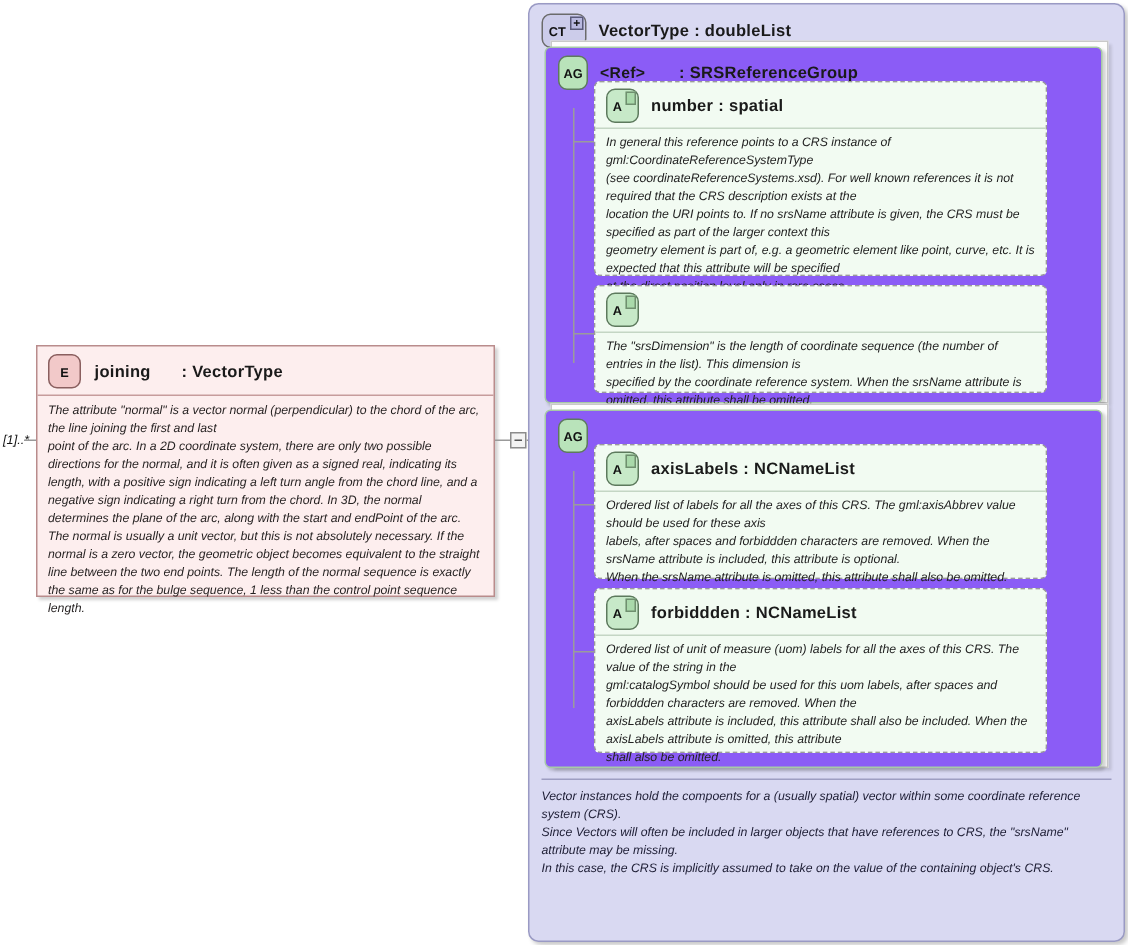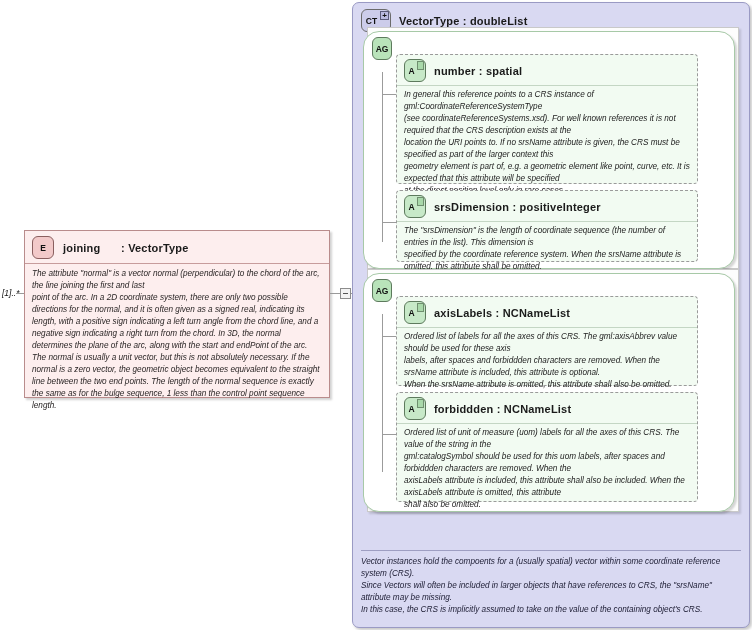--- a/index.html
+++ b/index.html
@@ -165,23 +165,23 @@
   #vectortype > .hdr {
     display: flex;
     align-items: center;
     gap: 8px;
     padding: 6px 0 5px 8px;
   }
 
   
   .group-box {
     position: absolute;
-    background: #ffffff;
+    background: #8b5cf6;
     border: 1px solid #a7c9a7;
-    border-radius: 16px;
+    border-radius: 4px;
     box-sizing: border-box;
     box-shadow: 2px 2px 2px rgba(0,0,0,0.16);
   }
   .group-box > .hdr {
     display: flex;
     align-items: center;
     gap: 8px;
     padding: 5px 0 4px 8px;
   }
   .group-box > .hdr .ref {
@@ -212,21 +212,21 @@
     background: #fdfdfd;
     border: 1px solid #c9c9c9;
     box-sizing: border-box;
     box-shadow: 2px 2px 2px rgba(0,0,0,0.13);
   }
 
   
   #vt-doc {
     position: absolute;
     left: 8px;
-    top: 547px;
+    top: 516px;
     width: 380px;
     border-top: 1px solid #9e9ec2;
     padding-top: 5px;
   }
   #vt-doc .doc { color: #1c1c33; }
   #vt-doc .doc + .doc { margin-top: 9px; }
 
   
   .tline { position: absolute; background: #9b9b9b; }
 </style>
@@ -272,20 +272,26 @@
         <span>:</span>
         <span>doubleList</span>
       </span>
     </div>
 
     <div class="inner-frame" style="left:14px; top:24px; width:372px; height:242px;"></div>
 
     <div class="group-box" style="left:10px; top:28px; width:372px; height:238px;">
       <div class="hdr">
         <span class="badge badge-ag">AG</span>
+        <span class="box-title">
+          <span class="ref">&lt;Ref&gt;</span>
+          <span style="display:inline-block;width:16px;"></span>
+          <span>:</span>
+          <span>SRSReferenceGroup</span>
+        </span>
       </div>
 
       <div class="tline" style="left:18px; top:40px; width:1px; height:170px;"></div>
       <div class="tline" style="left:18px; top:62px; width:14px; height:1px;"></div>
       <div class="tline" style="left:18px; top:190px; width:14px; height:1px;"></div>
 
       <div class="attr-box" style="left:32px; top:22px; width:302px; height:130px;">
         <div class="hdr">
           <span class="badge badge-a">
             <span>A</span>
@@ -305,25 +311,20 @@
 at the direct position level only in rare cases.</div>
         </div>
       </div>
 
       <div class="attr-box" style="left:32px; top:158px; width:302px; height:72px;">
         <div class="hdr">
           <span class="badge badge-a">
             <span>A</span>
             <span class="sq"></span>
           </span>
-          <span class="box-title">
-            <span>srsDimension</span>
-            <span>:</span>
-            <span>positiveInteger</span>
-          </span>
         </div>
         <div class="body">
           <div class="doc">The "srsDimension" is the length of coordinate sequence (the number of entries in the list). This dimension is
 specified by the coordinate reference system. When the srsName attribute is omitted, this attribute shall be omitted.</div>
         </div>
       </div>
     </div>
 
     <div class="inner-frame" style="left:14px; top:266px; width:372px; height:243px;"></div>
 

